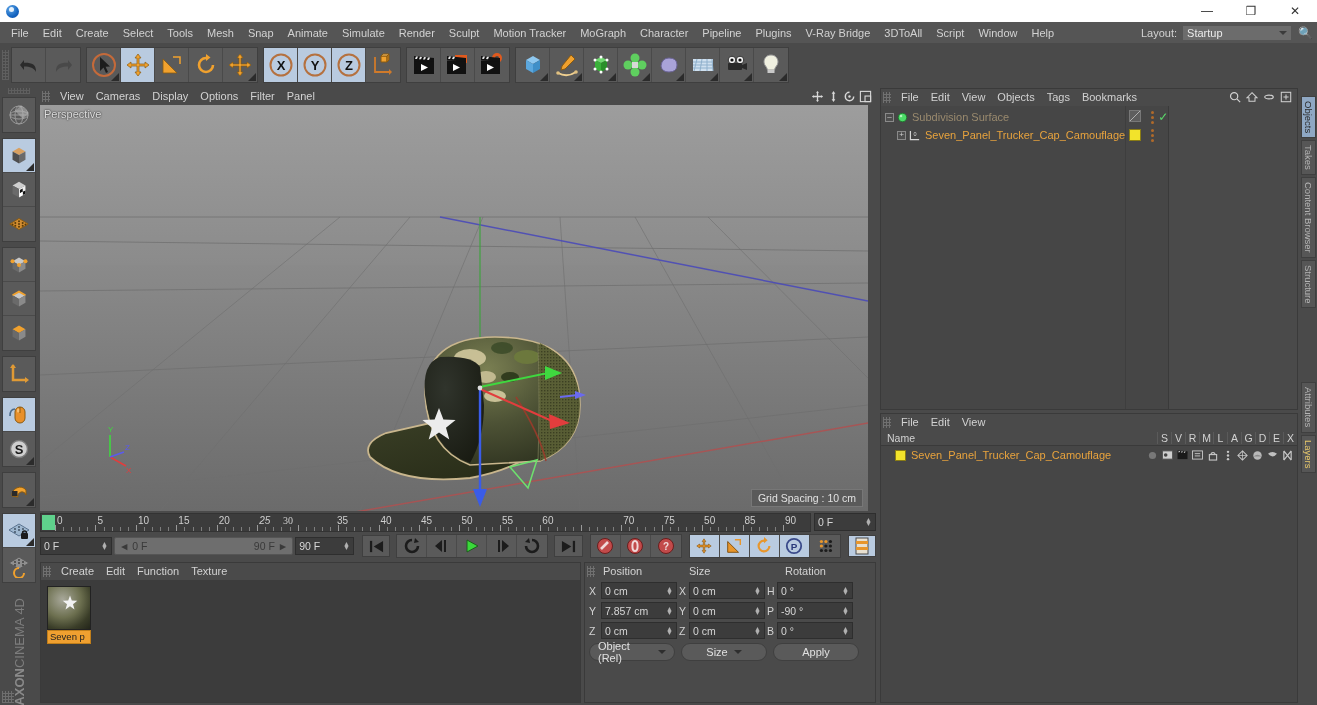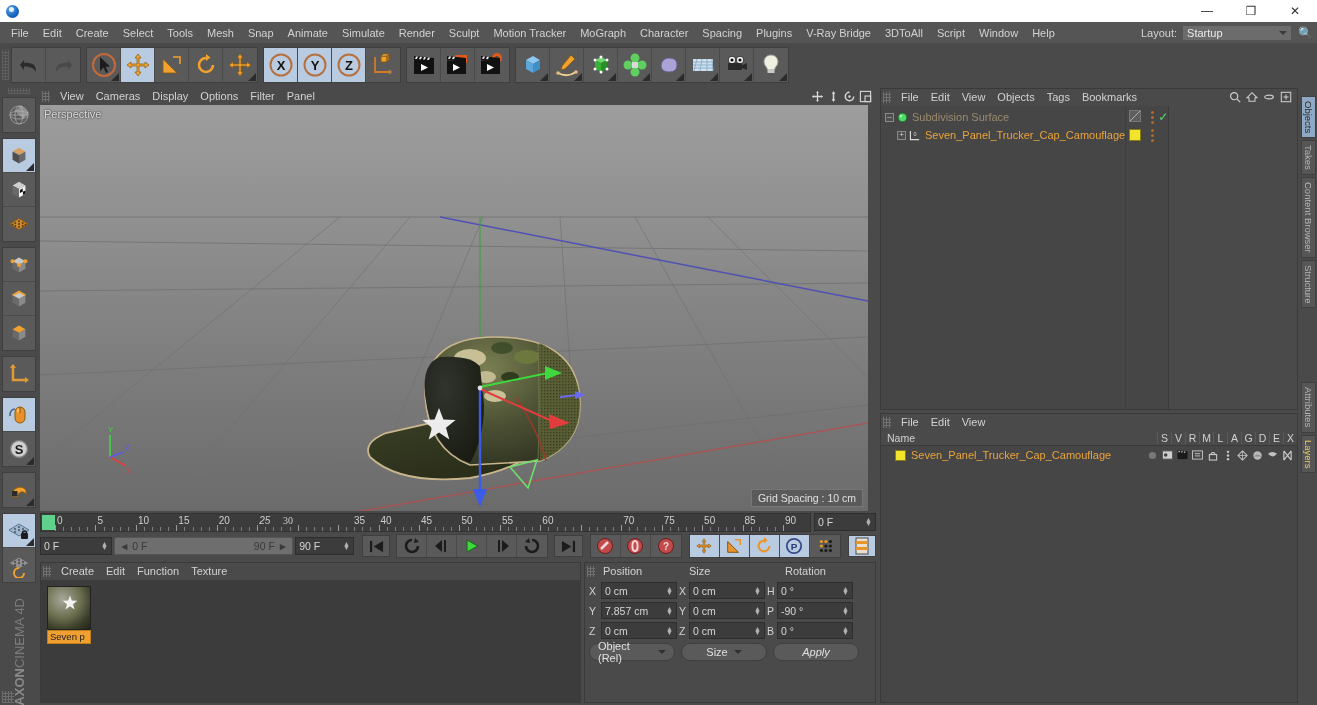--- a/index.html
+++ b/index.html
@@ -309,21 +309,21 @@
   <div class="mi">Tools</div>
   <div class="mi">Mesh</div>
   <div class="mi">Snap</div>
   <div class="mi">Animate</div>
   <div class="mi">Simulate</div>
   <div class="mi">Render</div>
   <div class="mi">Sculpt</div>
   <div class="mi">Motion Tracker</div>
   <div class="mi">MoGraph</div>
   <div class="mi">Character</div>
-  <div class="mi">Spacing</div>
+  <div class="mi">Pipeline</div>
   <div class="mi">Plugins</div>
   <div class="mi">V-Ray Bridge</div>
   <div class="mi">3DToAll</div>
   <div class="mi">Script</div>
   <div class="mi">Window</div>
   <div class="mi">Help</div>
 
   <div id="layout-group">
     <span class="lbl">Layout:</span>
     <div id="layout-select">
@@ -852,21 +852,21 @@
               <div class="tickmark" style="left: 224.311px; height: 4px; background: rgb(126, 126, 126);"></div>
               <div class="tickmark" style="left: 232.4px; height: 4px; background: rgb(126, 126, 126);"></div>
               <div class="tickmark" style="left: 240.489px; height: 4px; background: rgb(126, 126, 126);"></div>
               <div class="tickmark" style="left: 248.578px; height: 4px; background: rgb(126, 126, 126);"></div>
               <div class="tick-lbl" style="left: 242px; font-family: Liberation Serif, serif;">30</div>
               <div class="tickmark" style="left: 256.667px; height: 6px;"></div>
               <div class="tickmark" style="left: 264.756px; height: 4px; background: rgb(126, 126, 126);"></div>
               <div class="tickmark" style="left: 272.844px; height: 4px; background: rgb(126, 126, 126);"></div>
               <div class="tickmark" style="left: 280.933px; height: 4px; background: rgb(126, 126, 126);"></div>
               <div class="tickmark" style="left: 289.022px; height: 4px; background: rgb(126, 126, 126);"></div>
-              <div class="tick-lbl" style="left: 313px; text-align: right;">35</div>
+              <div class="tick-lbl" style="left: 296px; text-align: right;">35</div>
               <div class="tickmark" style="left: 297.111px; height: 6px;"></div>
               <div class="tickmark" style="left: 305.2px; height: 4px; background: rgb(126, 126, 126);"></div>
               <div class="tickmark" style="left: 313.289px; height: 4px; background: rgb(126, 126, 126);"></div>
               <div class="tickmark" style="left: 321.378px; height: 4px; background: rgb(126, 126, 126);"></div>
               <div class="tickmark" style="left: 329.467px; height: 4px; background: rgb(126, 126, 126);"></div>
               <div class="tick-lbl" style="left: 339.556px;">40</div>
               <div class="tickmark" style="left: 337.556px; height: 6px;"></div>
               <div class="tickmark" style="left: 345.644px; height: 4px; background: rgb(126, 126, 126);"></div>
               <div class="tickmark" style="left: 353.733px; height: 4px; background: rgb(126, 126, 126);"></div>
               <div class="tickmark" style="left: 361.822px; height: 4px; background: rgb(126, 126, 126);"></div>
@@ -1214,21 +1214,21 @@
 
           <div class="coord-btnrow">
             <div class="cbtn" style="width:86px;">
               <span>Object (Rel)</span>
               <span class="caret"></span>
             </div>
             <div class="cbtn" style="width:86px;">
               <span>Size</span>
               <span class="caret"></span>
             </div>
-            <div class="cbtn" style="width:86px;font-style:italic;">
+            <div class="cbtn" style="width:86px;">
               <span>Apply</span>
             </div>
           </div>
         </div>
       </div>
     </div>
   </div>
 
   <div id="right">
 

